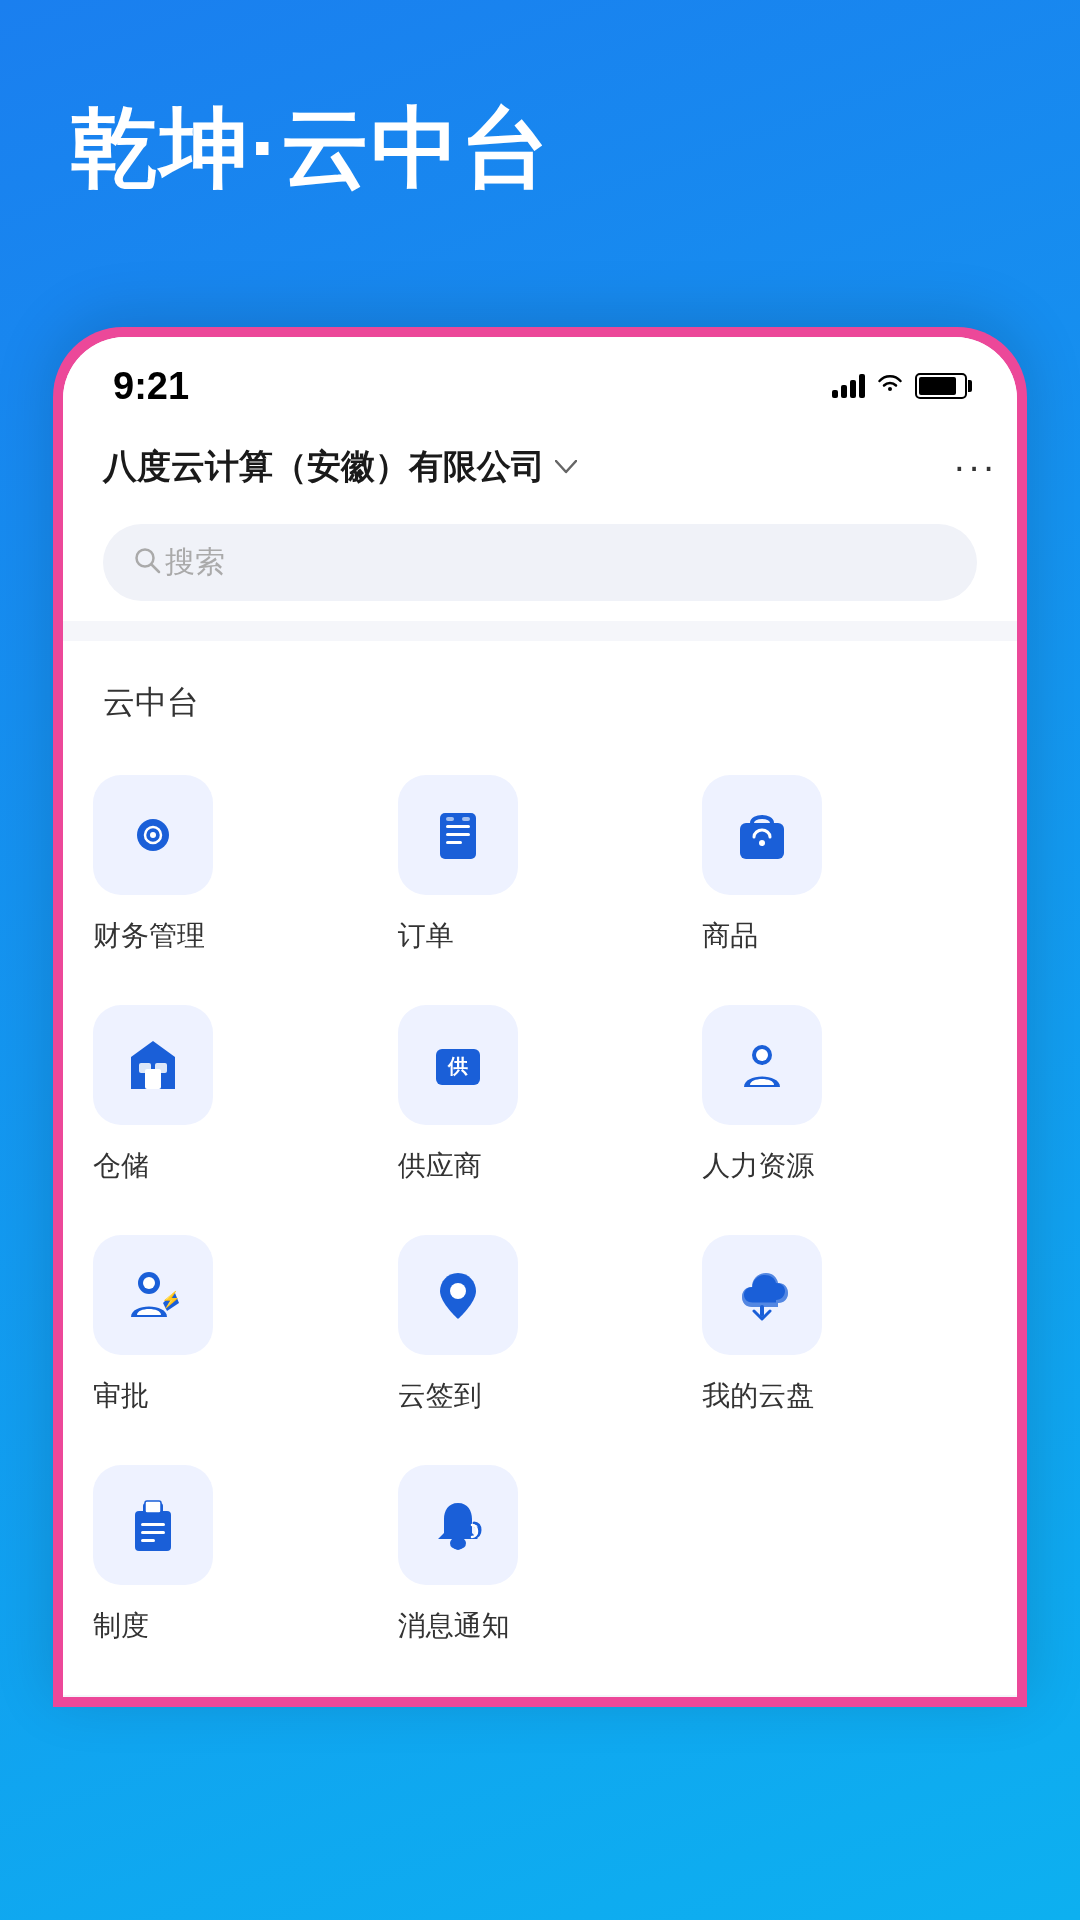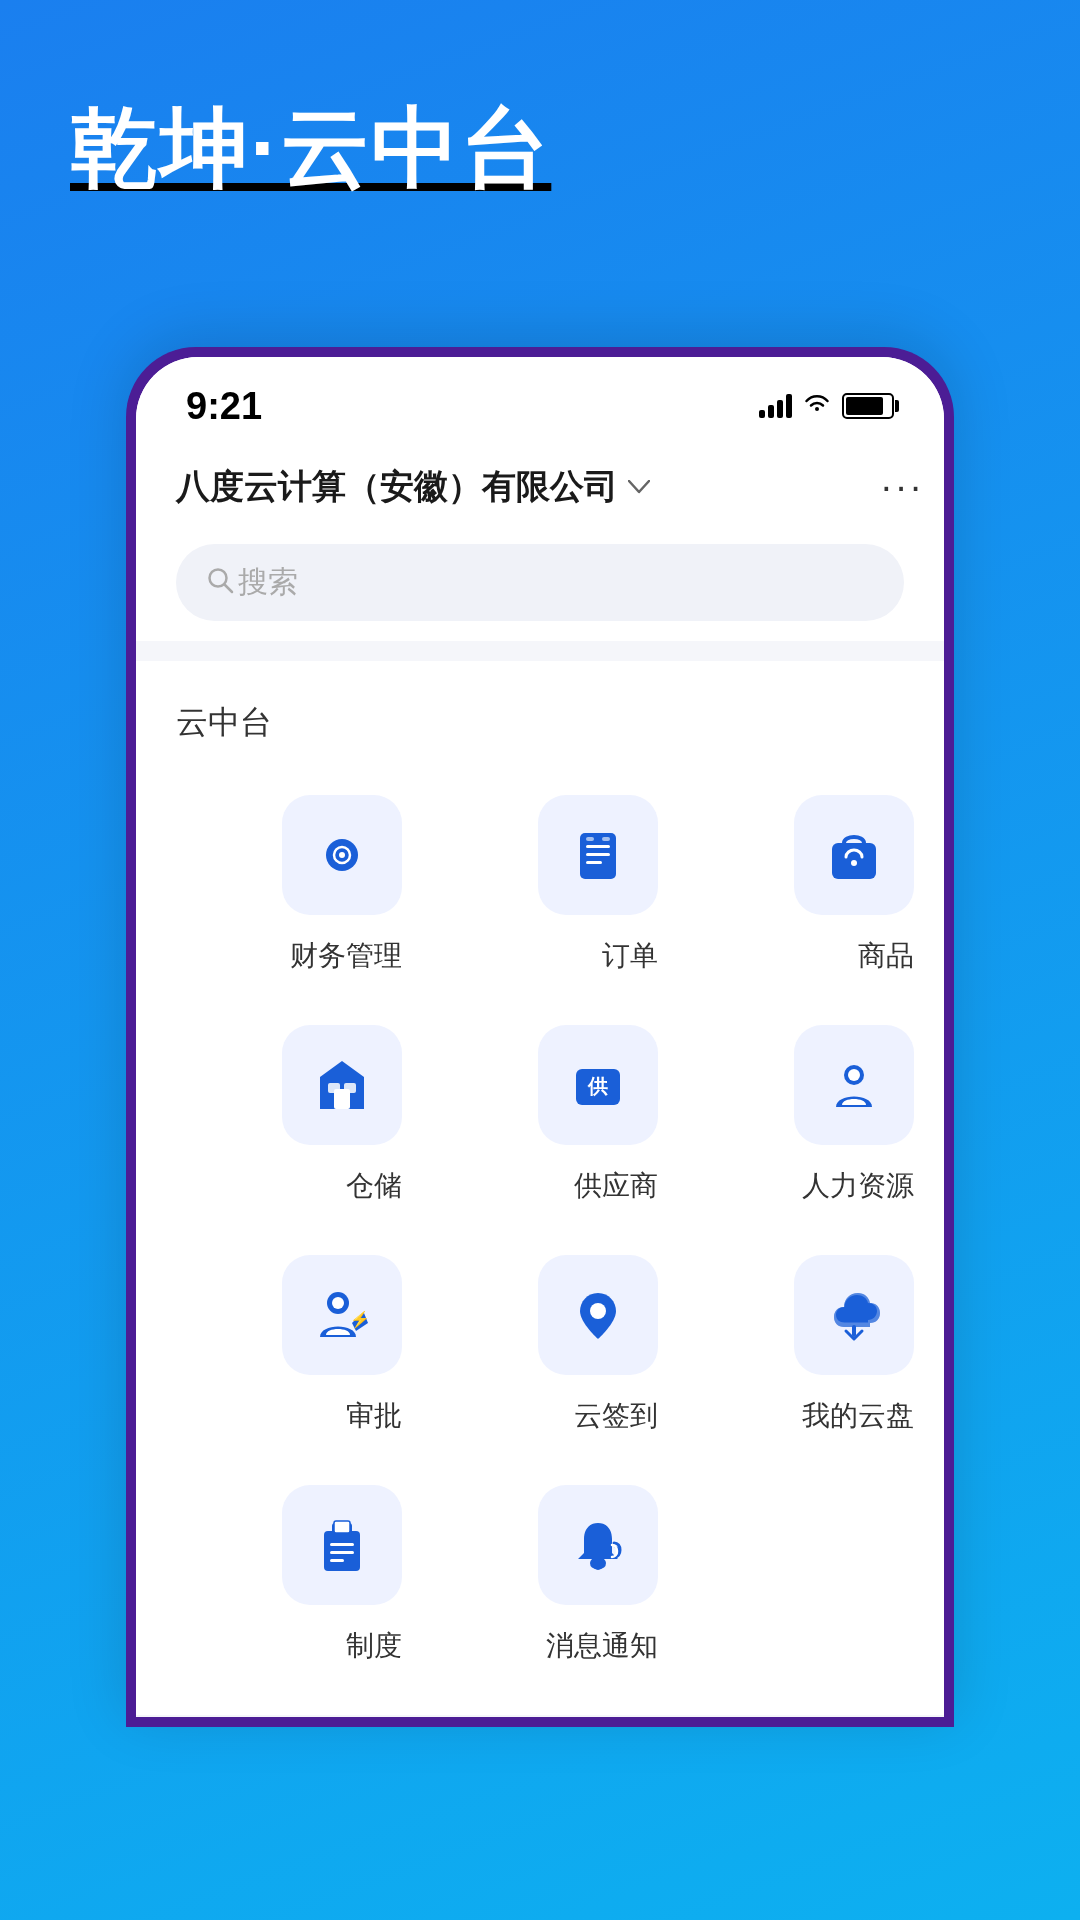--- a/index.html
+++ b/index.html
@@ -10,21 +10,20 @@
       min-height: 1920px;
       font-family: -apple-system, 'PingFang SC', 'Microsoft YaHei', sans-serif;
       background: linear-gradient(160deg, #1a7fef 0%, #0db0f0 100%);
       position: relative;
       overflow: hidden;
     }
 
     
     .header-section {
       padding: 100px 38px 60px 70px;
-      text-decoration: underline;
     }
 
     .header-title {
       font-size: 88px;
       font-weight: 800;
       color: #ffffff;
       line-height: 1.1;
       margin-bottom: 30px;
       letter-spacing: 2px;
     }
@@ -37,23 +36,23 @@
     }
 
     .header-subtitle strong {
       font-weight: 700;
       color: #ffffff;
     }
 
     
     .phone-mockup {
       position: relative;
-      margin: 60px auto 0 auto;
-      width: 828px;
-      background: #4c1d95;
+      margin: 40px auto 0 auto;
+      width: 974px;
+      background: #ec4899;
       border-radius: 70px 70px 0 0;
       padding: 10px;
       box-shadow: 0 -10px 60px rgba(0,0,0,0.15);
       min-height: 1380px;
     }
 
     .phone-inner {
       background: #f5f6fa;
       border-radius: 62px 62px 0 0;
       overflow: hidden;
@@ -193,21 +192,21 @@
     
     .icon-grid {
       display: grid;
       grid-template-columns: repeat(3, 1fr);
       gap: 50px 20px;
     }
 
     .icon-item {
       display: flex;
       flex-direction: column;
-      align-items: flex-end;
+      align-items: flex-start;
       gap: 22px;
       cursor: pointer;
     }
 
     .icon-box {
       width: 120px;
       height: 120px;
       background: #eef2ff;
       border-radius: 28px;
       display: flex;

